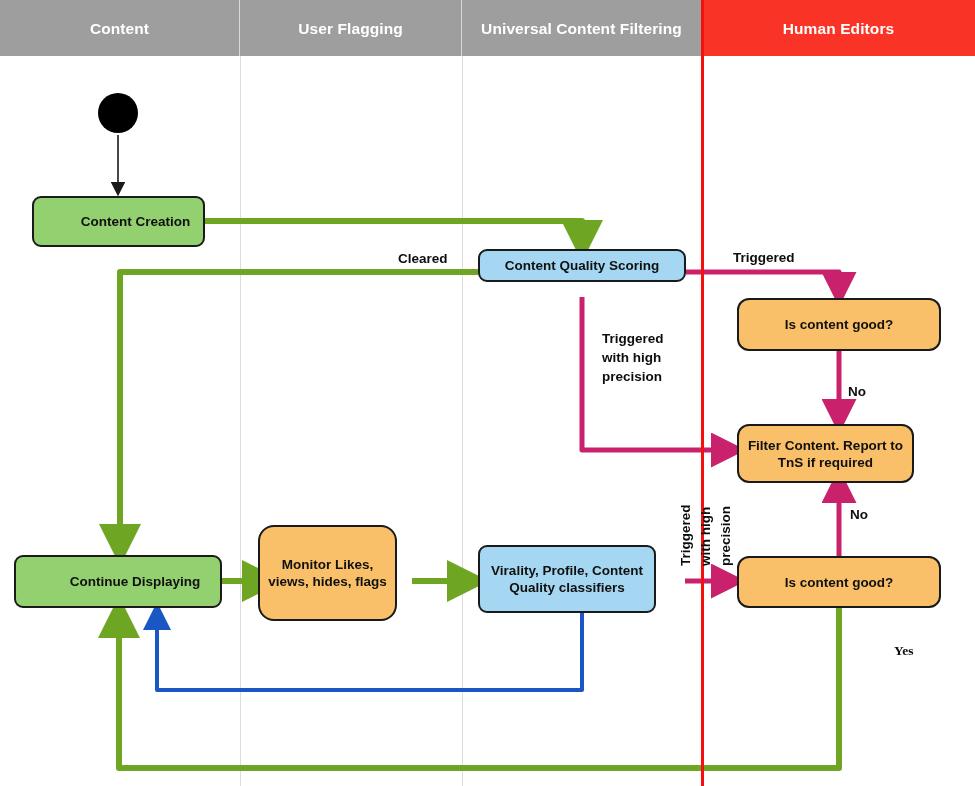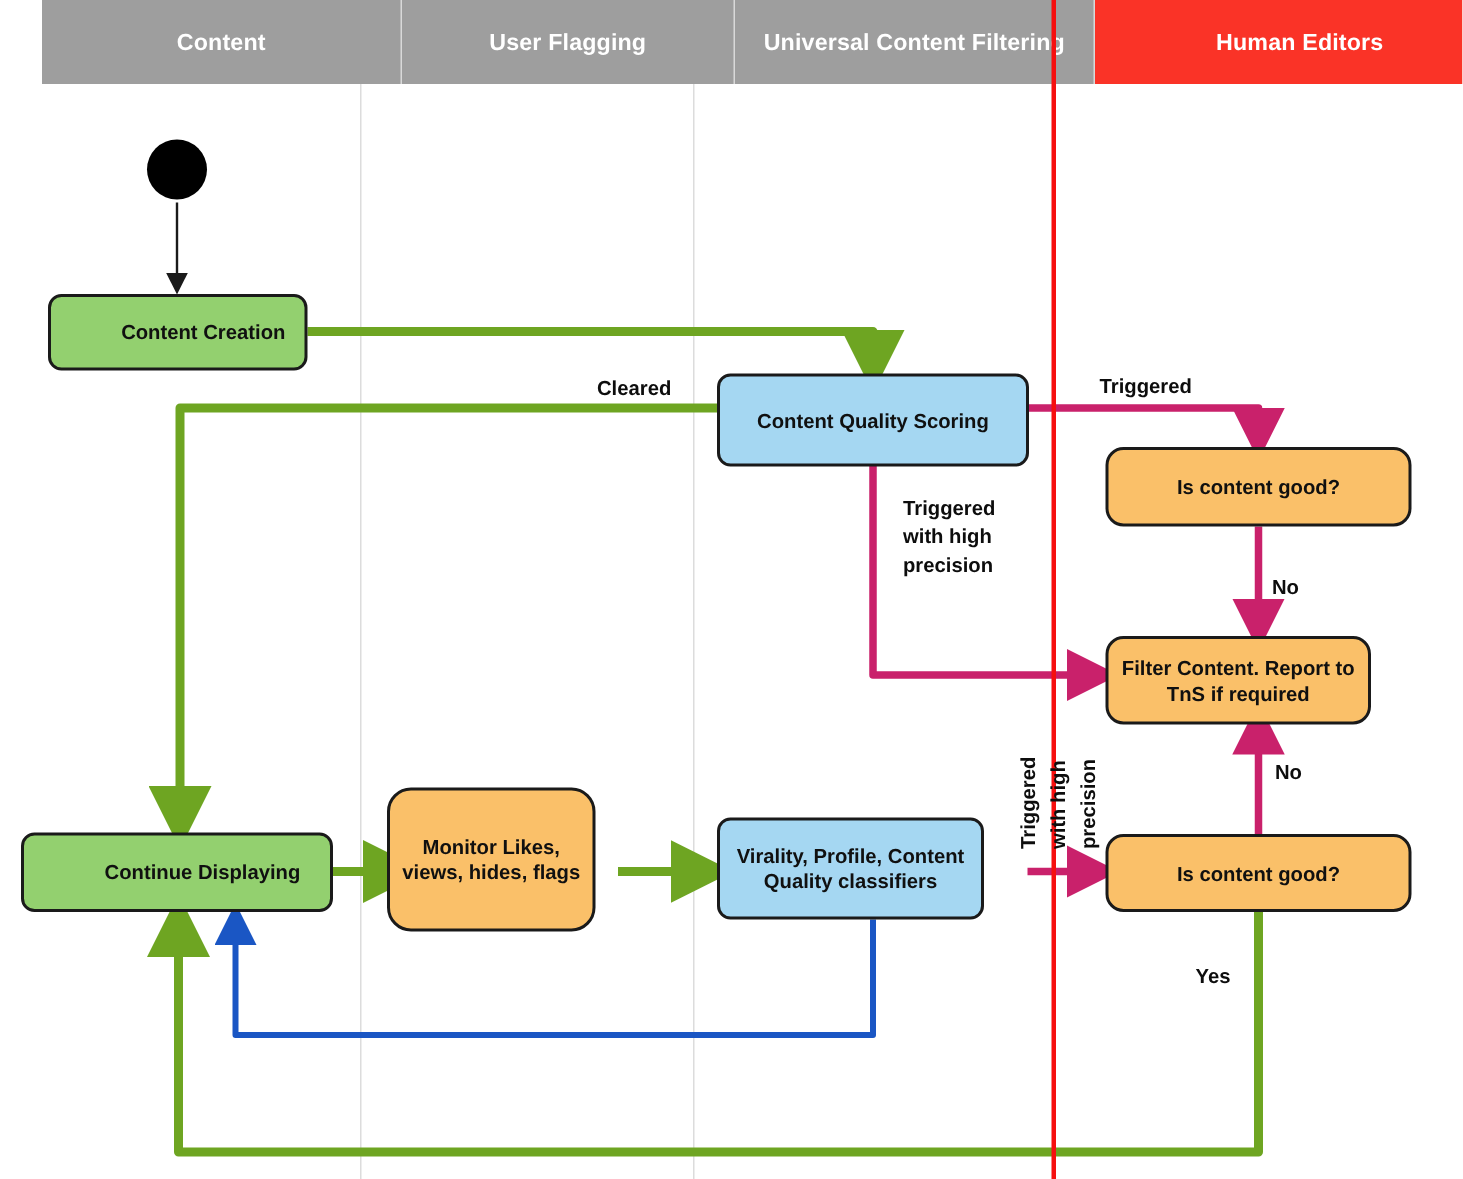--- a/index.html
+++ b/index.html
@@ -24,21 +24,20 @@
     align-items:center;
     justify-content:center;
     text-align:center;
     color:#ffffff;
     font-weight:bold;
     font-size:15.5px;
     line-height:19px;
     letter-spacing:.1px;
     box-sizing:border-box;
     border-right:1px solid #d9d9d9;
-    margin-left:28px;
   }
   .lane-header.grey{background:#9e9e9e;}
   .lane-header.red{background:#fa3327;border-right:none;}
   .lane-divider{
     position:absolute;
     top:56px;
     width:1px;
     background:#dcdcdc;
   }
   .lane-divider.red-line{
@@ -163,21 +162,21 @@
 
     <path d="M582,613 L582,690 L157,690 L157,614" stroke="#1a56c4" stroke-width="4" fill="none" stroke-linejoin="round" marker-end="url(#ah-blue)"></path>
   </svg>
 
   <div class="start-dot" style="left:98px;top:93px;"></div>
 
   <div class="node green" style="left:32px;top:196px;width:173px;height:51px;">
     <span>Content Creation</span>
   </div>
 
-  <div class="node blue" style="left:478px;top:249px;width:208px;height:62px;">
+  <div class="node blue" style="left:478px;top:249px;width:208px;height:33px;">
     <span>Content Quality Scoring</span>
   </div>
 
   <div class="node orange" style="left:737px;top:298px;width:204px;height:53px;">
     <span>Is content good?</span>
   </div>
 
   <div class="node orange" style="left:737px;top:424px;width:177px;height:59px;">
     <span>Filter Content. Report to
 TnS if required</span>
@@ -211,16 +210,16 @@
 precision</div>
 
   <div class="edge-label vertical" style="left:676px;top:566px;">Triggered
 with high
 precision</div>
 
   <div class="edge-label" style="left:848px;top:382px;">No</div>
 
   <div class="edge-label" style="left:850px;top:505px;">No</div>
 
-  <div class="edge-label" style="left:797px;top:641px;">Yes</div>
+  <div class="edge-label" style="left:894px;top:641px;font-family:Liberation Serif, serif;">Yes</div>
 
 
 </div>
 
 </body></html>

